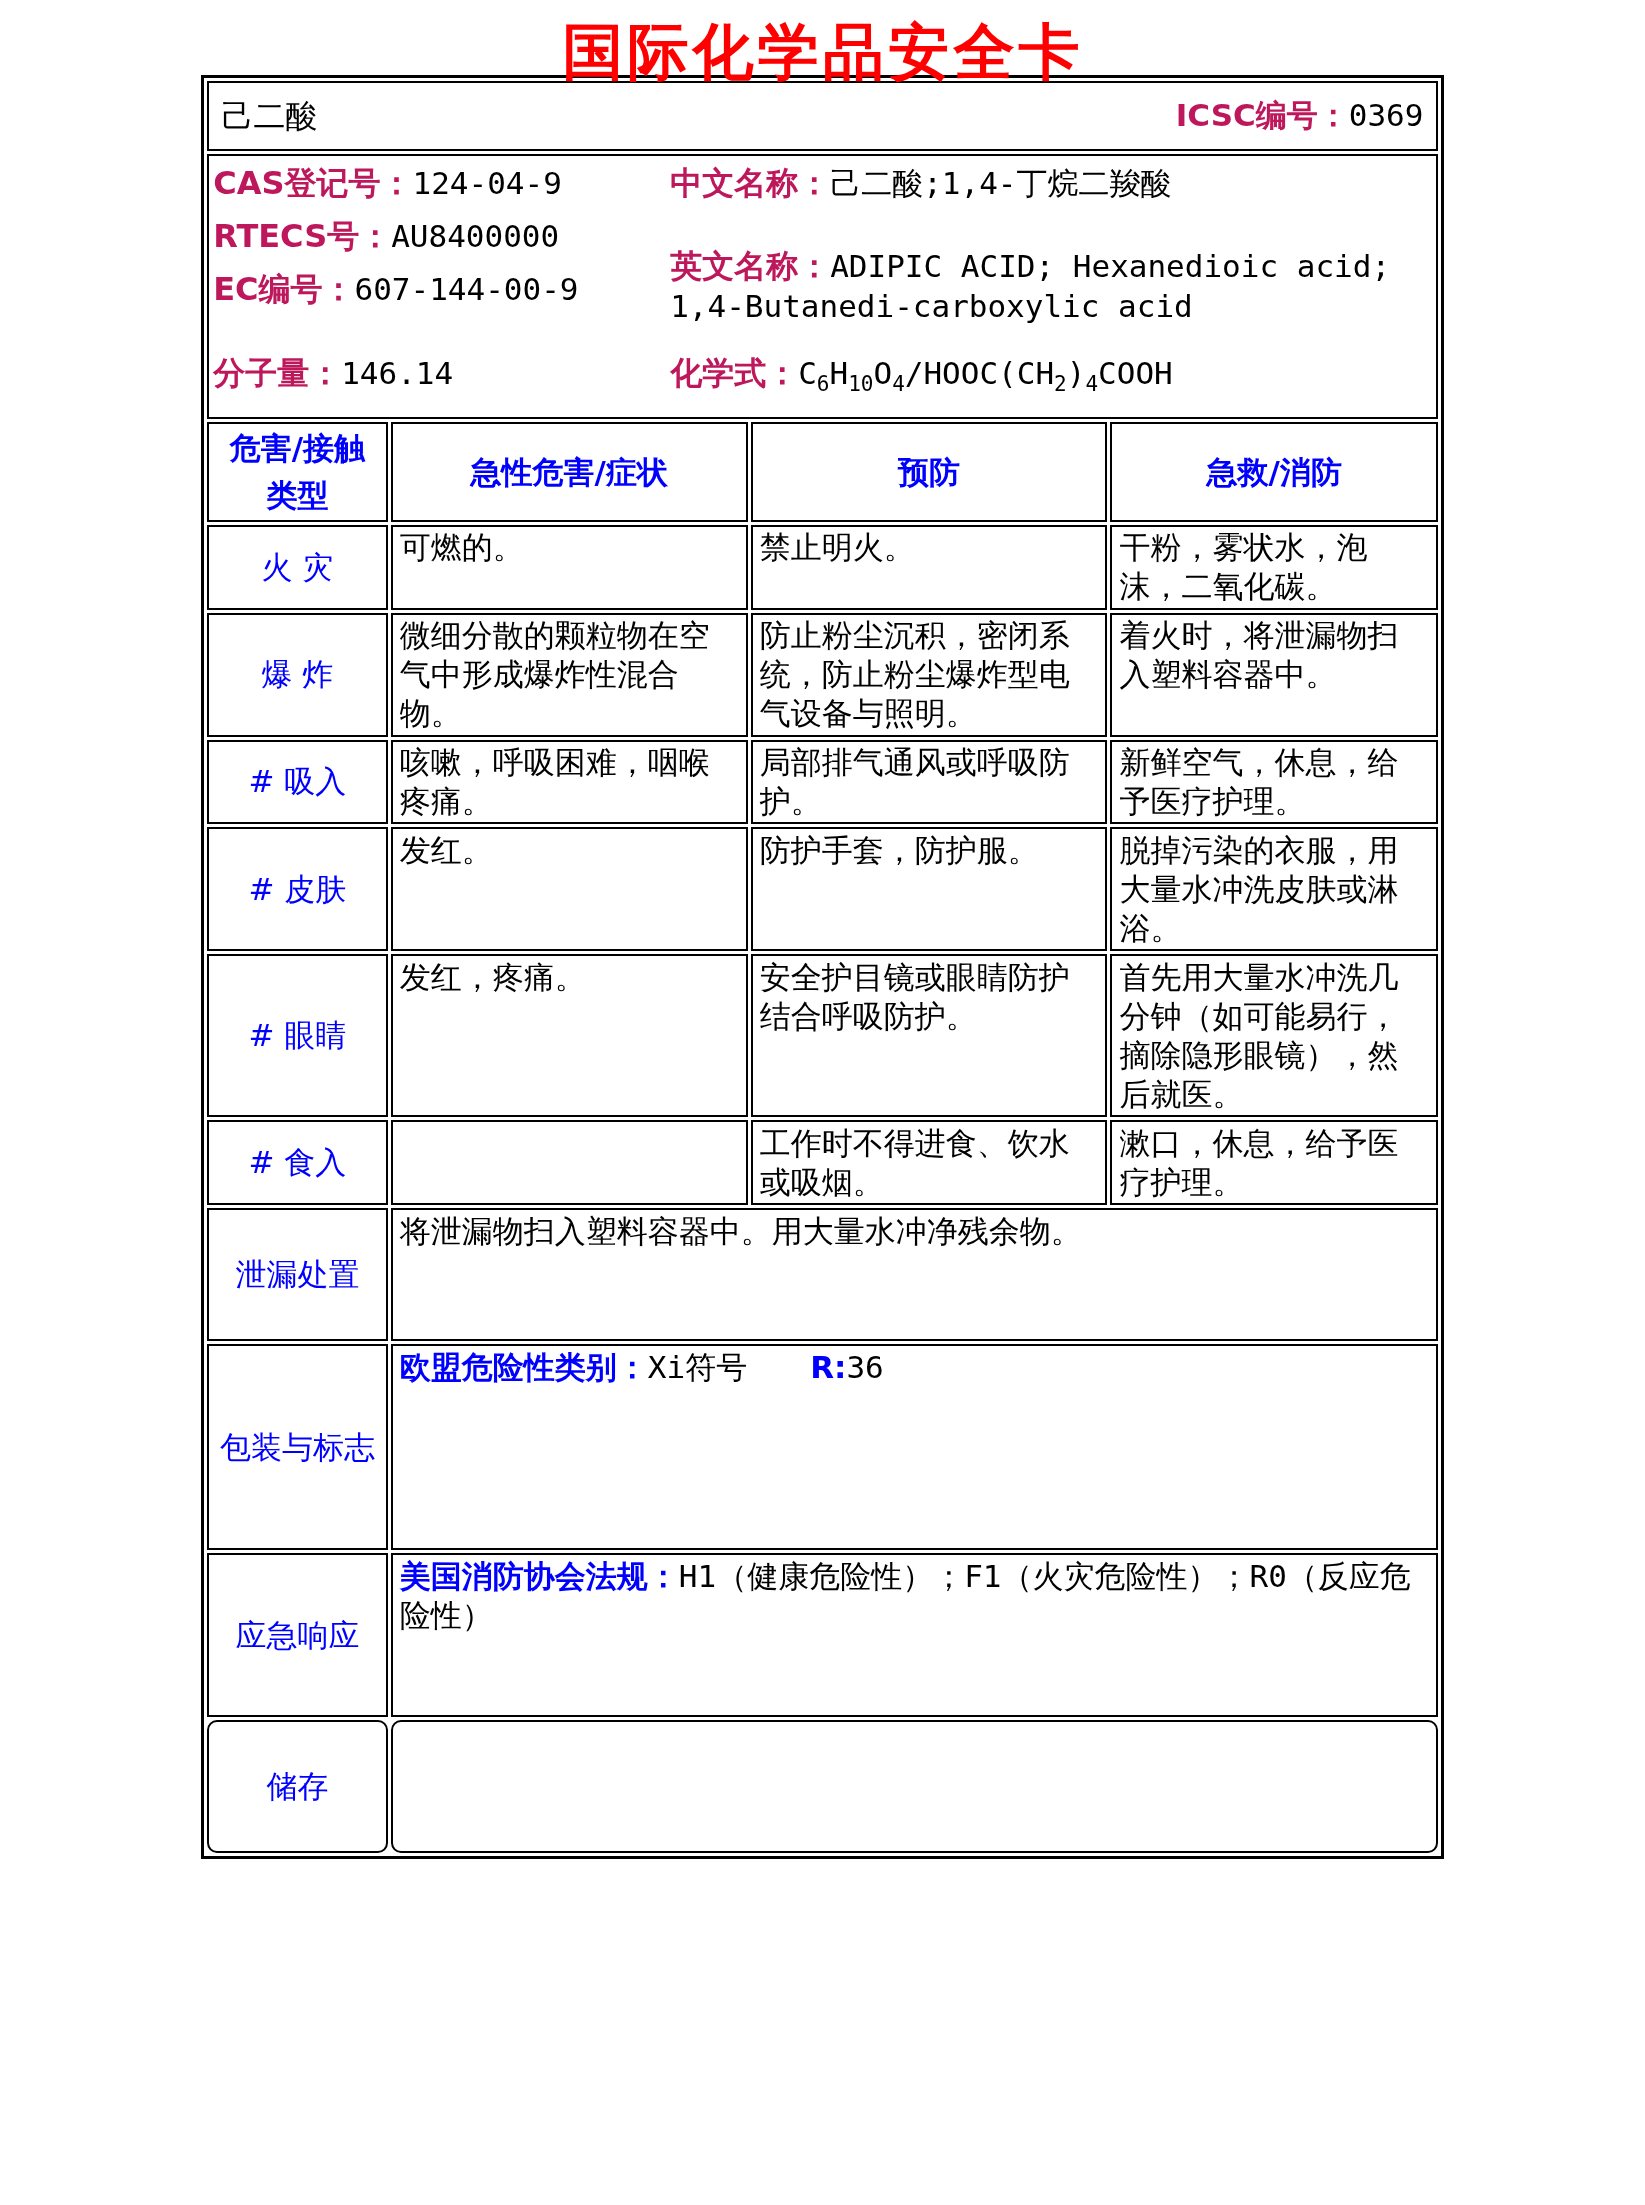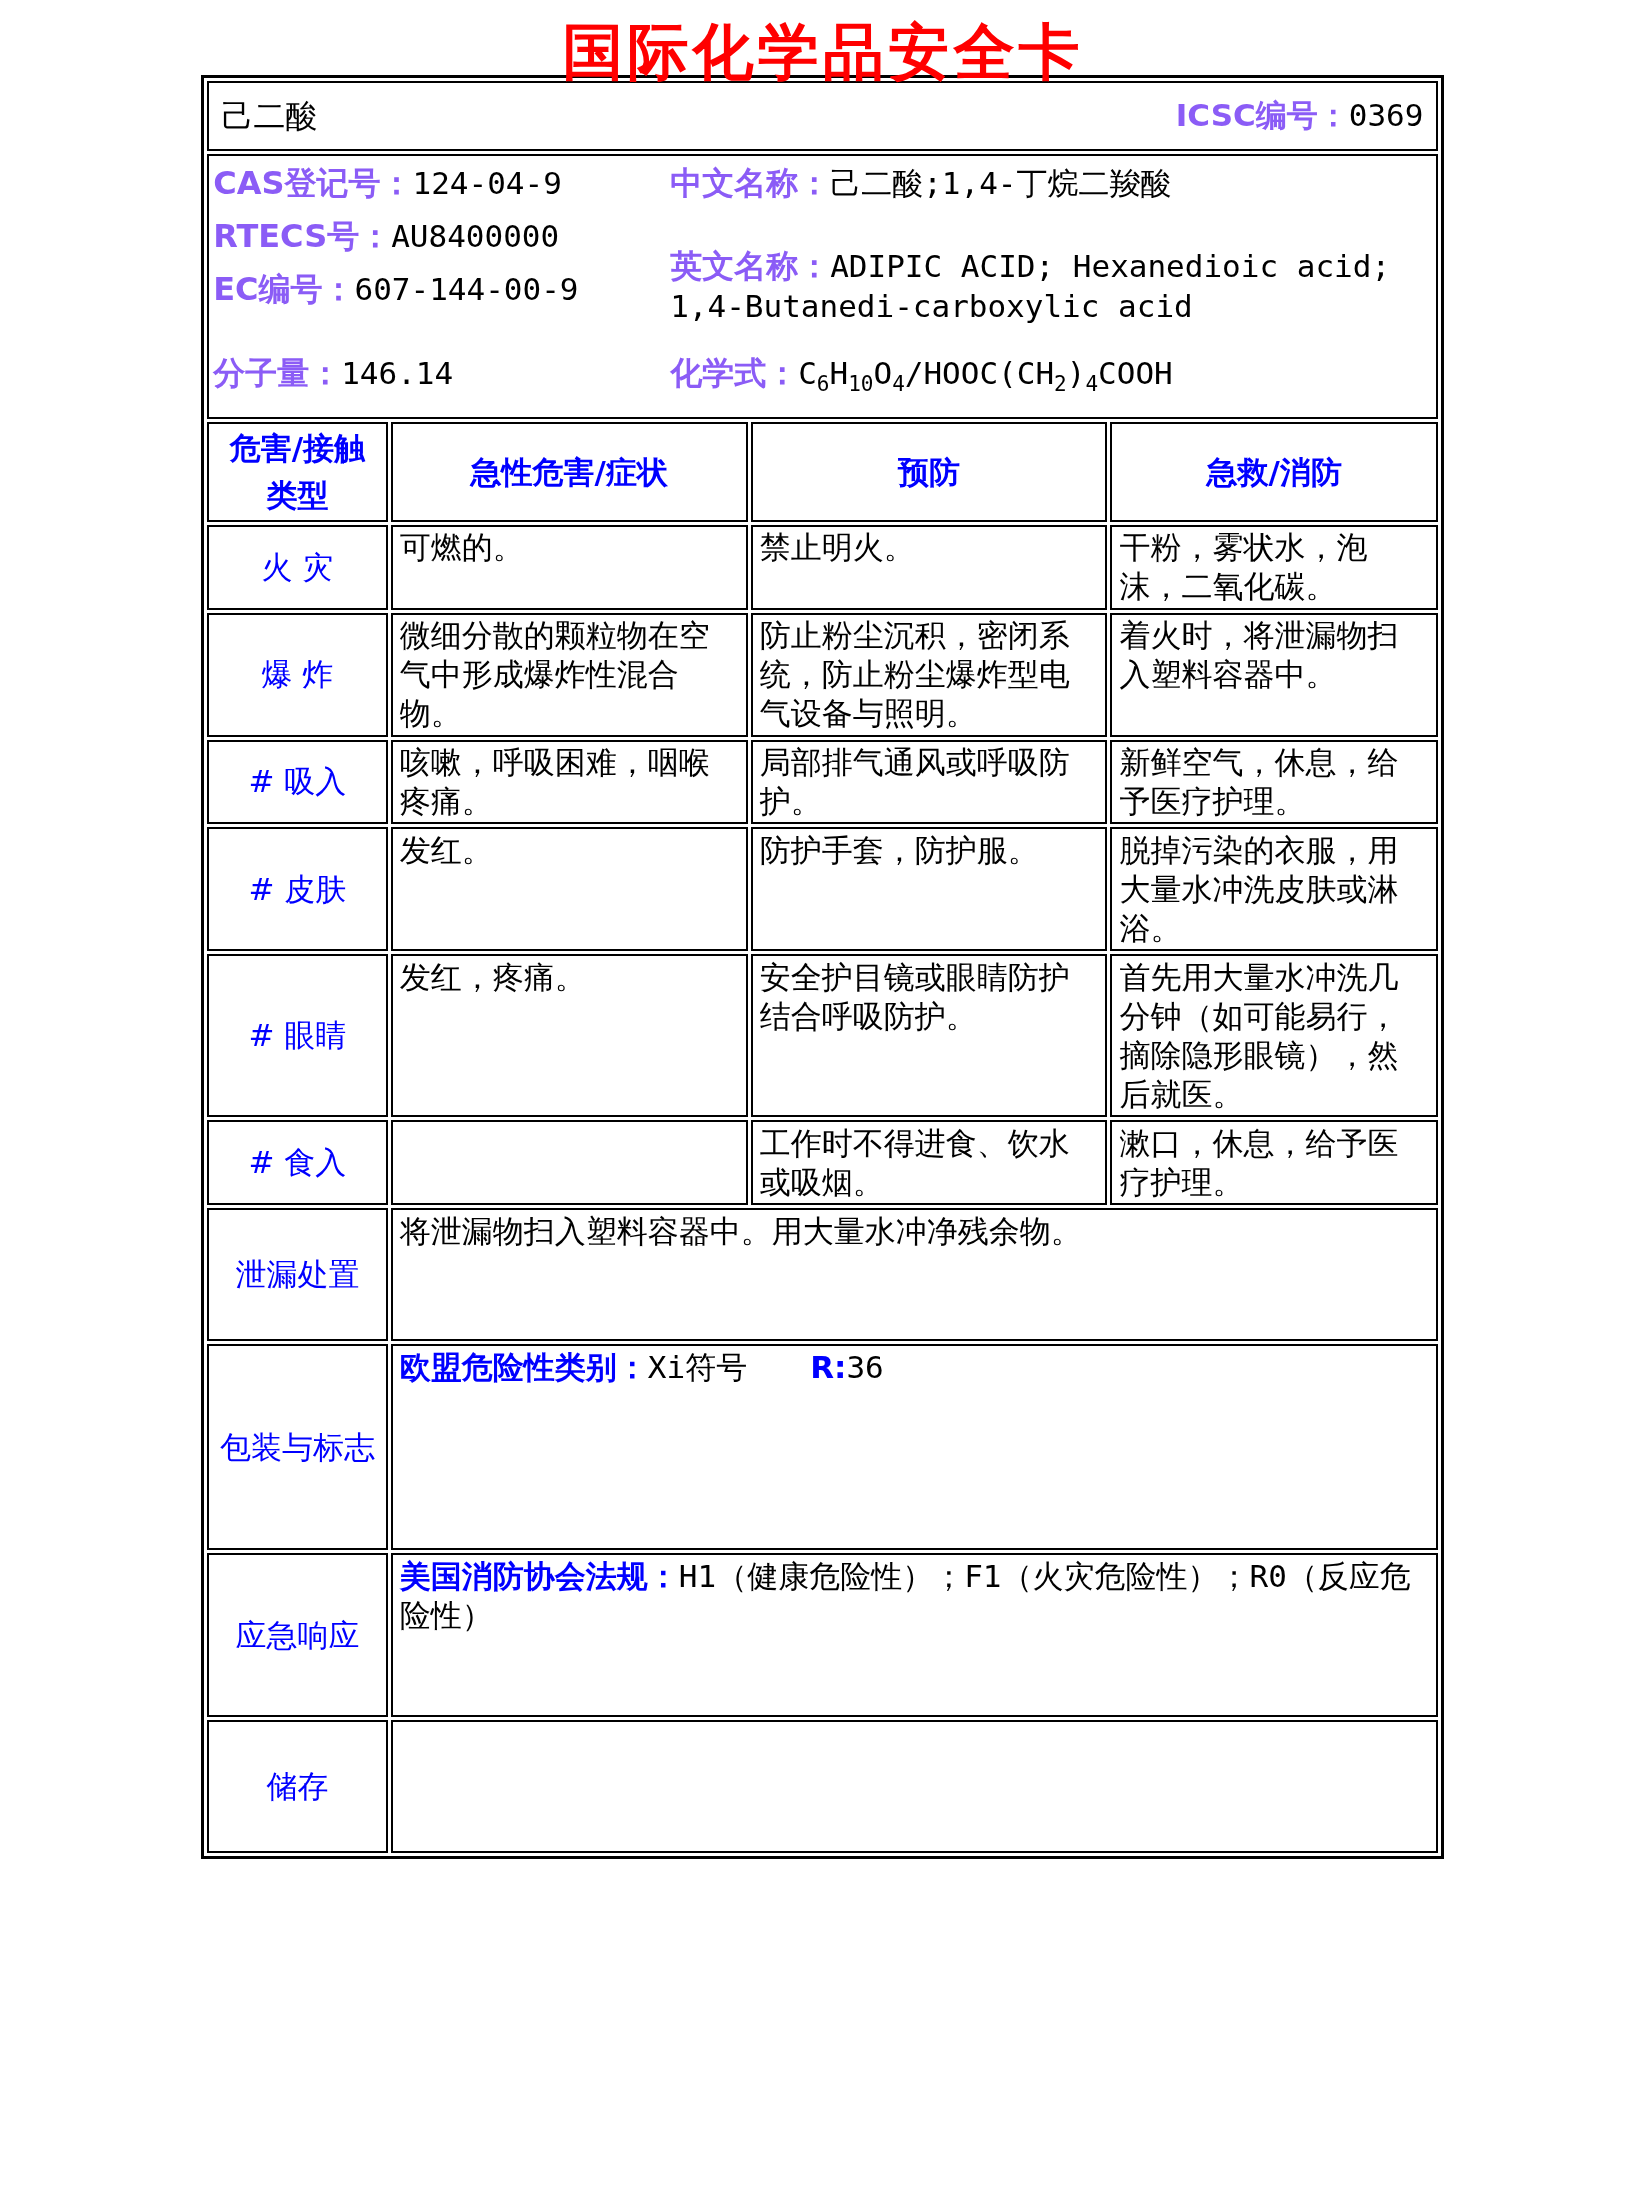--- a/index.html
+++ b/index.html
@@ -34,21 +34,21 @@
   td.cell {
     border: 2.1px solid #000;
     vertical-align: top;
     padding: 1.4px 7px;
     font-size: 31px;
     line-height: 1.26;
     background: #fff;
     overflow: hidden;
   }
   .blue-label {
-    color: #8b5cf6;
+    color: #be185d;
     font-weight: bold;
     font-family: "DejaVu Sans", "Liberation Sans", sans-serif;
   }
   .black-val { color: #000; }
 
   
   td.hdrbar { vertical-align: middle; height: 70px; text-align: right; }
   .hdrflex { display: flex; justify-content: space-between; align-items: center; padding: 0 5.6px; }
   .hdrflex .subst { font-size: 32px; }
   .hdrflex .icsc { font-size: 31px; white-space: nowrap; }
@@ -99,21 +99,21 @@
   tr.r-fire td      { height: 70px; }
   tr.r-explosion td { height: 115px; }
   tr.r-exposure td  { height: 77px; }
   tr.r-inhalation td{ height: 77px; }
   tr.r-skin td      { height: 115px; }
   tr.r-eyes td      { height: 150px; }
   tr.r-ingestion td { height: 80px; }
   tr.r-spillage td  { height: 133px; }
   tr.r-packaging td { height: 206px; }
   tr.r-emergency td { height: 164px; }
-  tr.r-storage td   { height: 133px; }
+  tr.r-storage td   { height: 133px; border-radius: 10px; }
 
   .inline-label { color: #0000ff; font-weight: bold; font-family: "DejaVu Sans", "Liberation Sans", sans-serif; }
   .r-gap { margin-left: 63px; }
 </style>
 </head>
 <body>
 
 <div class="title">国际化学品安全卡</div>
 
 <table class="card">

